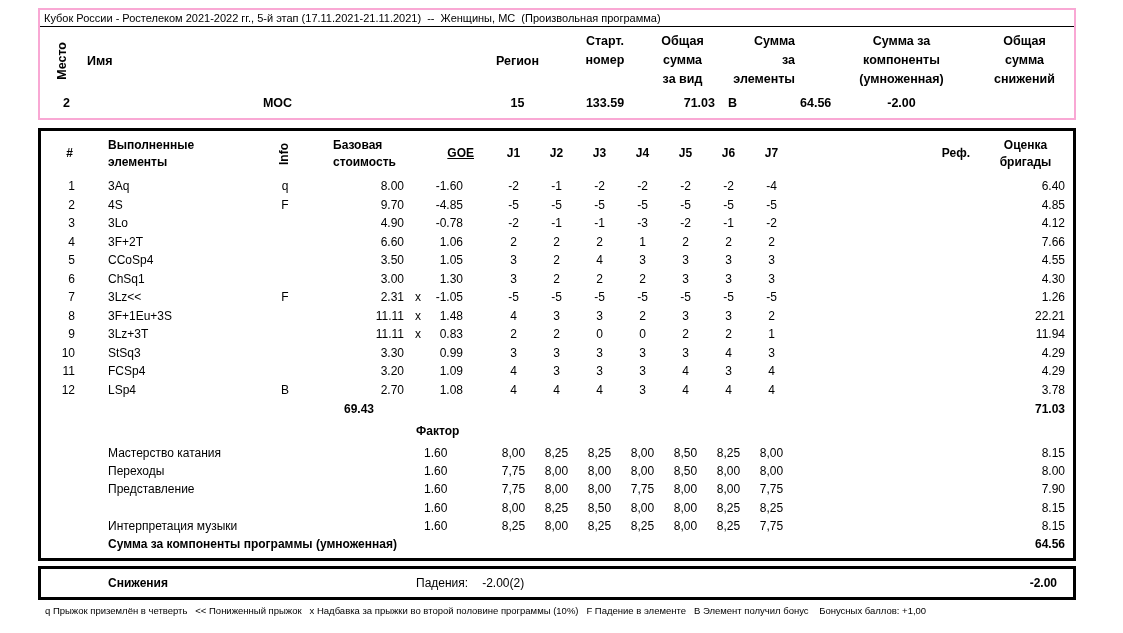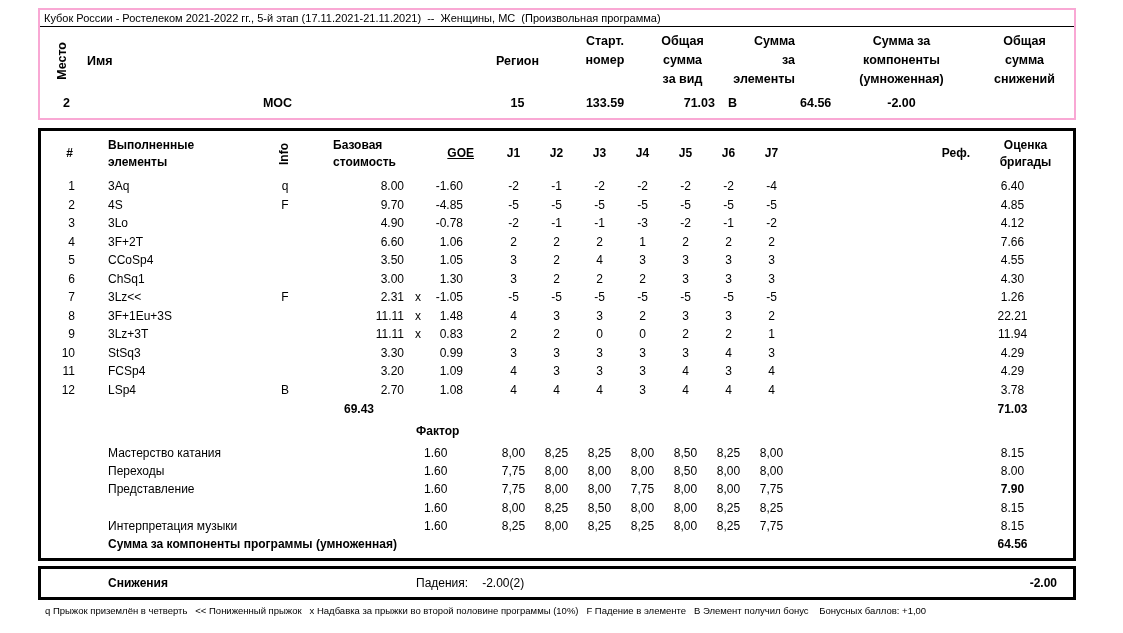--- a/index.html
+++ b/index.html
@@ -44,21 +44,21 @@
   .judge-c { text-align:center; }
   .ref-hc { text-align:right; padding-right:8px; }
   .score-hc { text-align:center; line-height:1.45; }
   .erow { height:18.5px; align-items:center; }
   .erow .numc { text-align:right; padding-right:6px; }
   .erow .namec { padding-left:27px; }
   .erow .infoc { text-align:center; }
   .erow .basec { text-align:right; padding-right:2px; }
   .erow .xc { padding-left:9px; }
   .erow .goec { text-align:right; padding-right:29px; }
-  .scorec { text-align:center; padding-right:26px; }
+  .scorec { text-align:right; padding-right:8px; }
   .total-row { height:19px; align-items:center; font-weight:bold; }
   .comp-head-row { height:26px; align-items:center; font-weight:bold; }
   .comp-title { grid-column:2/5; padding-left:27px; }
   .factor-hc { grid-column:5/7; padding-left:10px; font-weight:bold; }
   .crow { height:18.2px; align-items:center; }
   .crow .cnamec { grid-column:2/5; padding-left:27px; }
   .crow .cfactorc { grid-column:5/7; padding-left:18px; }
   .comp-sum-row { height:19px; align-items:center; font-weight:bold; }
   .comp-sum-label { grid-column:2/15; padding-left:27px; }
 
@@ -383,21 +383,21 @@
           <div class="egrid crow">
     <div class="cell cnamec">Представление</div>
     <div class="cell cfactorc">1.60</div>
     <div class="cell judge-c">7,75</div>
     <div class="cell judge-c">8,00</div>
     <div class="cell judge-c">8,00</div>
     <div class="cell judge-c">7,75</div>
     <div class="cell judge-c">8,00</div>
     <div class="cell judge-c">8,00</div>
     <div class="cell judge-c">7,75</div>
-    <div class="cell scorec" style="grid-column:15;font-weight:bold;">7.90</div>
+    <div class="cell scorec" style="grid-column:15;">7.90</div>
   </div>
           <div class="egrid crow">
     <div class="cell cfactorc">1.60</div>
     <div class="cell judge-c">8,00</div>
     <div class="cell judge-c">8,25</div>
     <div class="cell judge-c">8,50</div>
     <div class="cell judge-c">8,00</div>
     <div class="cell judge-c">8,00</div>
     <div class="cell judge-c">8,25</div>
     <div class="cell judge-c">8,25</div>

